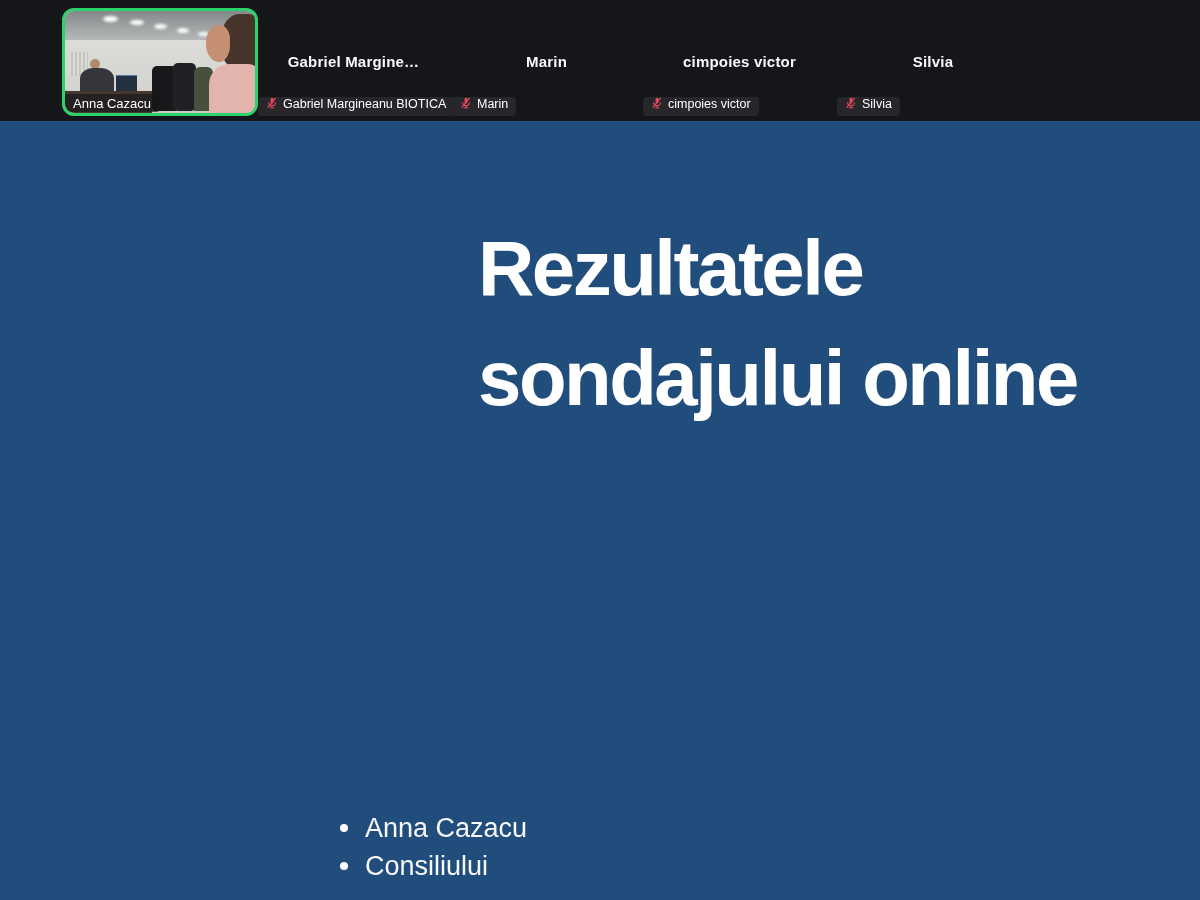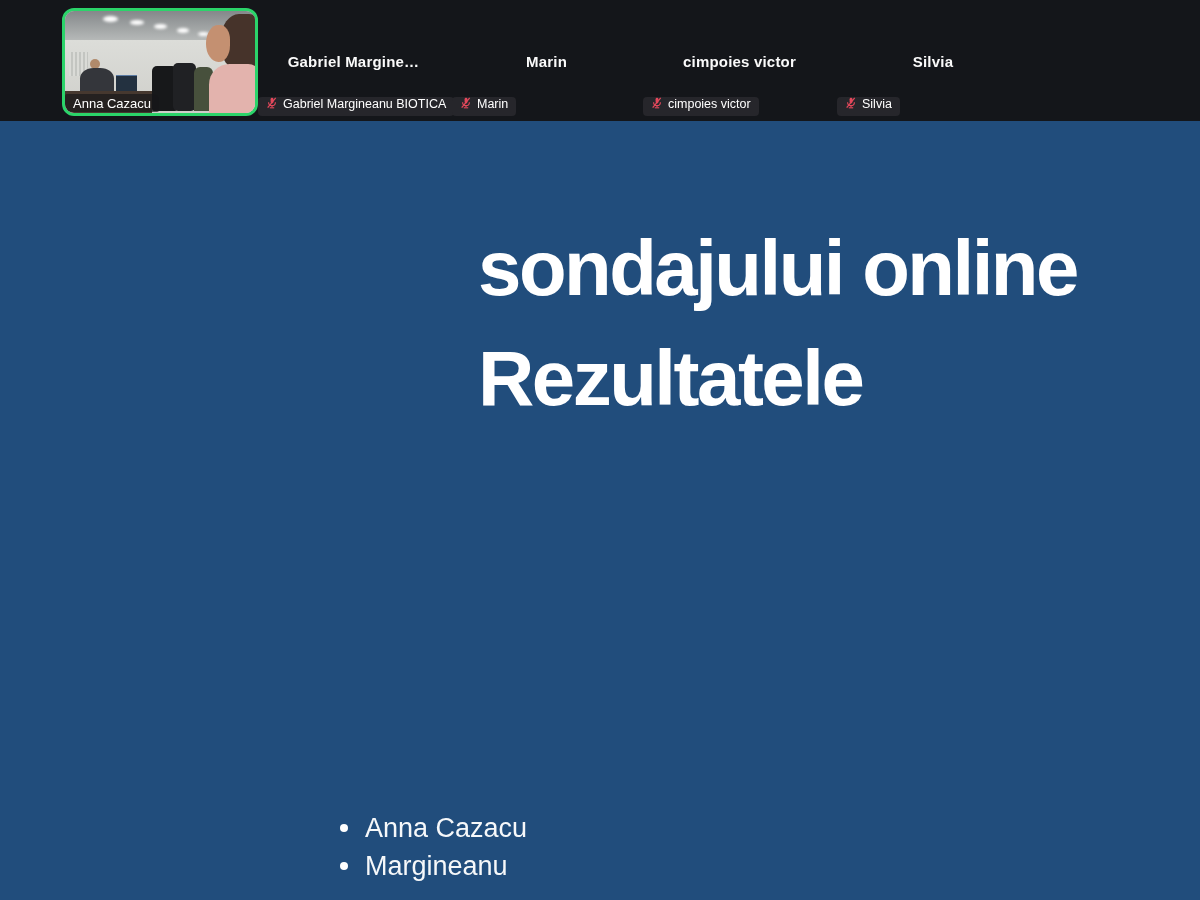--- a/index.html
+++ b/index.html
@@ -149,28 +149,28 @@
       <line x1="6" y1="8.8" x2="6" y2="10.3" stroke="#e3485b" stroke-width="1.1"></line>
       <line x1="3.8" y1="10.8" x2="8.2" y2="10.8" stroke="#e3485b" stroke-width="1.1"></line>
       <line x1="1.7" y1="10.6" x2="9.7" y2="0.9" stroke="#e3485b" stroke-width="1.3"></line>
     </svg>
     <span>Silvia</span>
   </div>
 </div>
 
 <div class="slide">
   <div class="main-title">
+    <div>Rezultatele</div>
     <div>sondajului online</div>
-    <div>Rezultatele</div>
   </div>
 
   <ul class="bullets">
     <li>
       <span class="dot"></span>
       <span>Anna Cazacu</span>
     </li>
     <li>
       <span class="dot"></span>
-      <span>Margineanu</span>
+      <span>Consiliului</span>
     </li>
   </ul>
 
 </div>
 
 </body></html>

